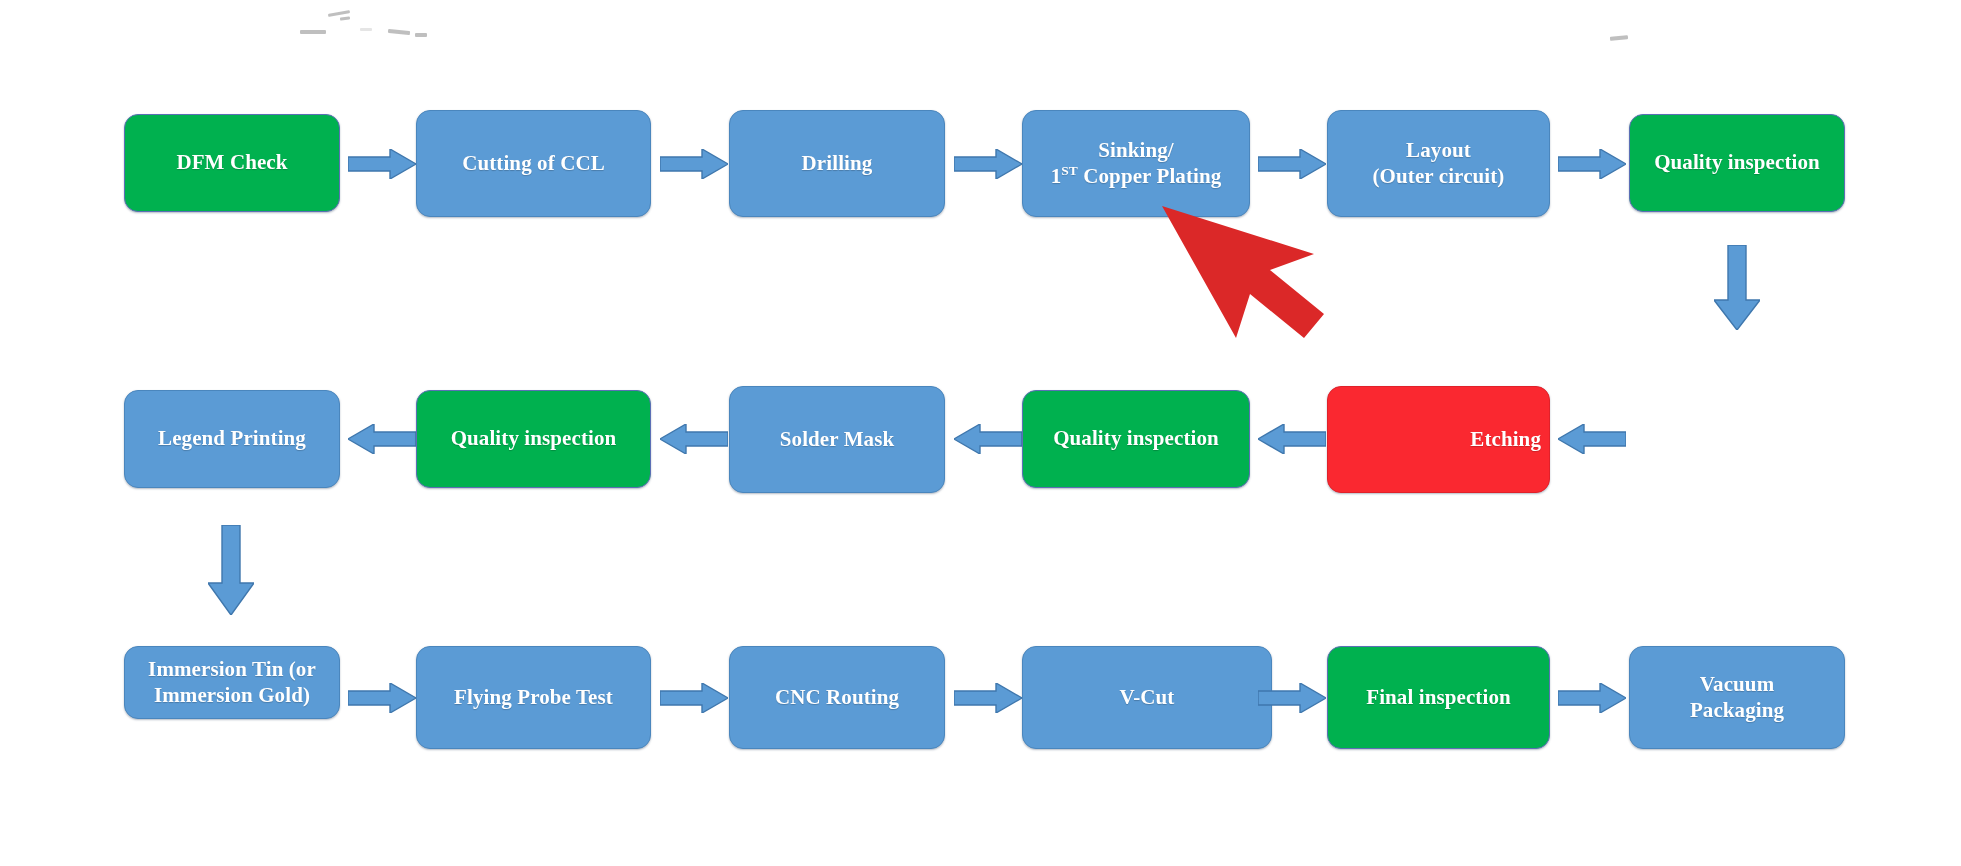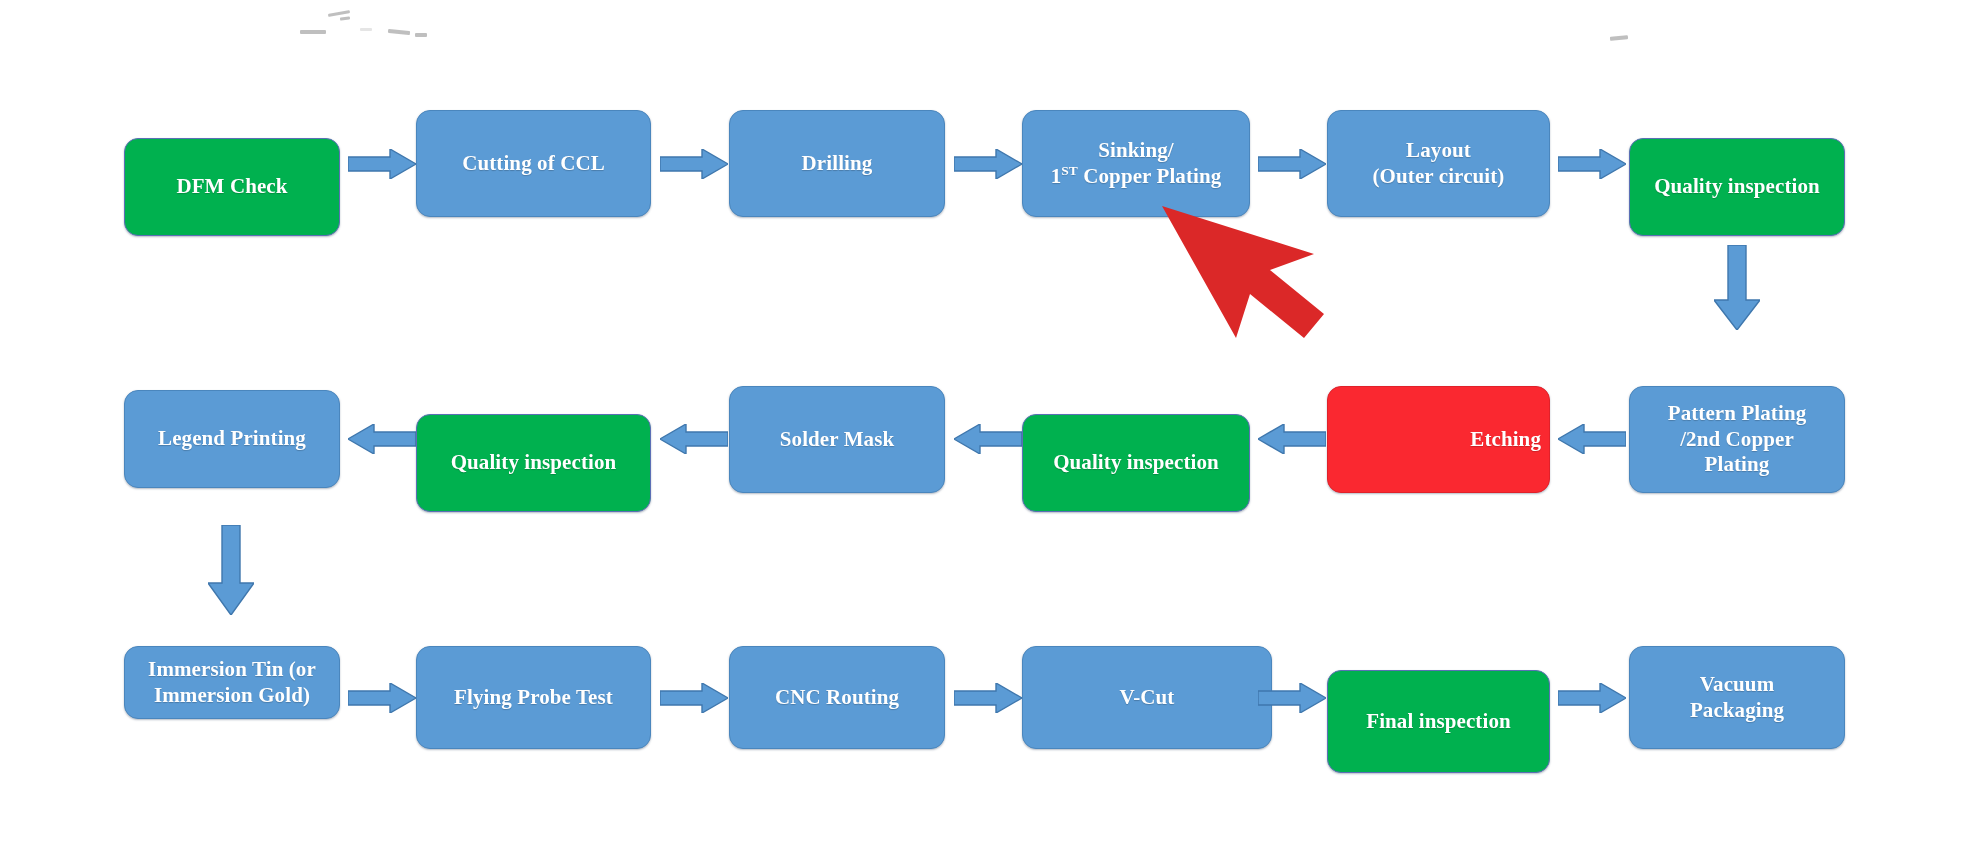--- a/index.html
+++ b/index.html
@@ -35,21 +35,21 @@
     font-weight: bold;
     font-size: 21px;
     line-height: 1.23;
     letter-spacing: .1px;
     padding: 4px 8px;
     border: 1.5px solid #4478b0;
     box-shadow: 0 1px 2px rgba(40,60,90,.35);
     text-shadow: 0 1px 1px rgba(0,0,0,.20);
   }
   .node.blue  { background: #5B9BD5; border-color: #4a86bd; }
-  .node.green { background: #00B14F; border-color: #5b6fb5; margin-top: 24px; }
+  .node.green { background: #00B14F; border-color: #5b6fb5; }
   .node.red   { background: #FA2830; border-color: #e0212a; }
 
   .node .txt { display: block; width: 100%; }
   .node sup {
     font-size: .64em;
     vertical-align: super;
     line-height: 0;
   }
 
   
@@ -184,27 +184,20 @@
   </svg>
 
   <div class="node red" style="left: 1327px; top: 386px; width: 223px; height: 107px; background: rgb(250, 40, 48); text-align: right;">
     <span class="txt">Etching</span>
   </div>
 
   <svg class="harrow" style="left:1558px;top:424px;width:68px;height:30px;" viewBox="0 0 68 30">
     <polygon points="68,8 26,8 26,0 0,15 26,30 26,22 68,22" fill="#5B9BD5"></polygon>
   </svg>
 
-  <div class="node blue" style="left: 1629px; top: 386px; width: 216px; height: 107px; background: rgb(91, 155, 213);">
-    <span class="txt">
-      <span>Pattern Plating</span><br>
-      <span>/2nd Copper</span><br>
-      <span>Plating</span>
-    </span>
-  </div>
 
   <svg class="varrow" style="left:208px;top:525px;width:46px;height:90px;" viewBox="0 0 46 90">
     <polygon points="14,0 32,0 32,58 46,58 23,90 0,58 14,58" fill="#5B9BD5"></polygon>
   </svg>
 
   <div class="node blue" style="left: 124px; top: 646px; width: 216px; height: 73px; background: rgb(91, 155, 213);">
     <span class="txt">
       <span>Immersion Tin (or</span><br>
       <span>Immersion Gold)</span>
     </span>

